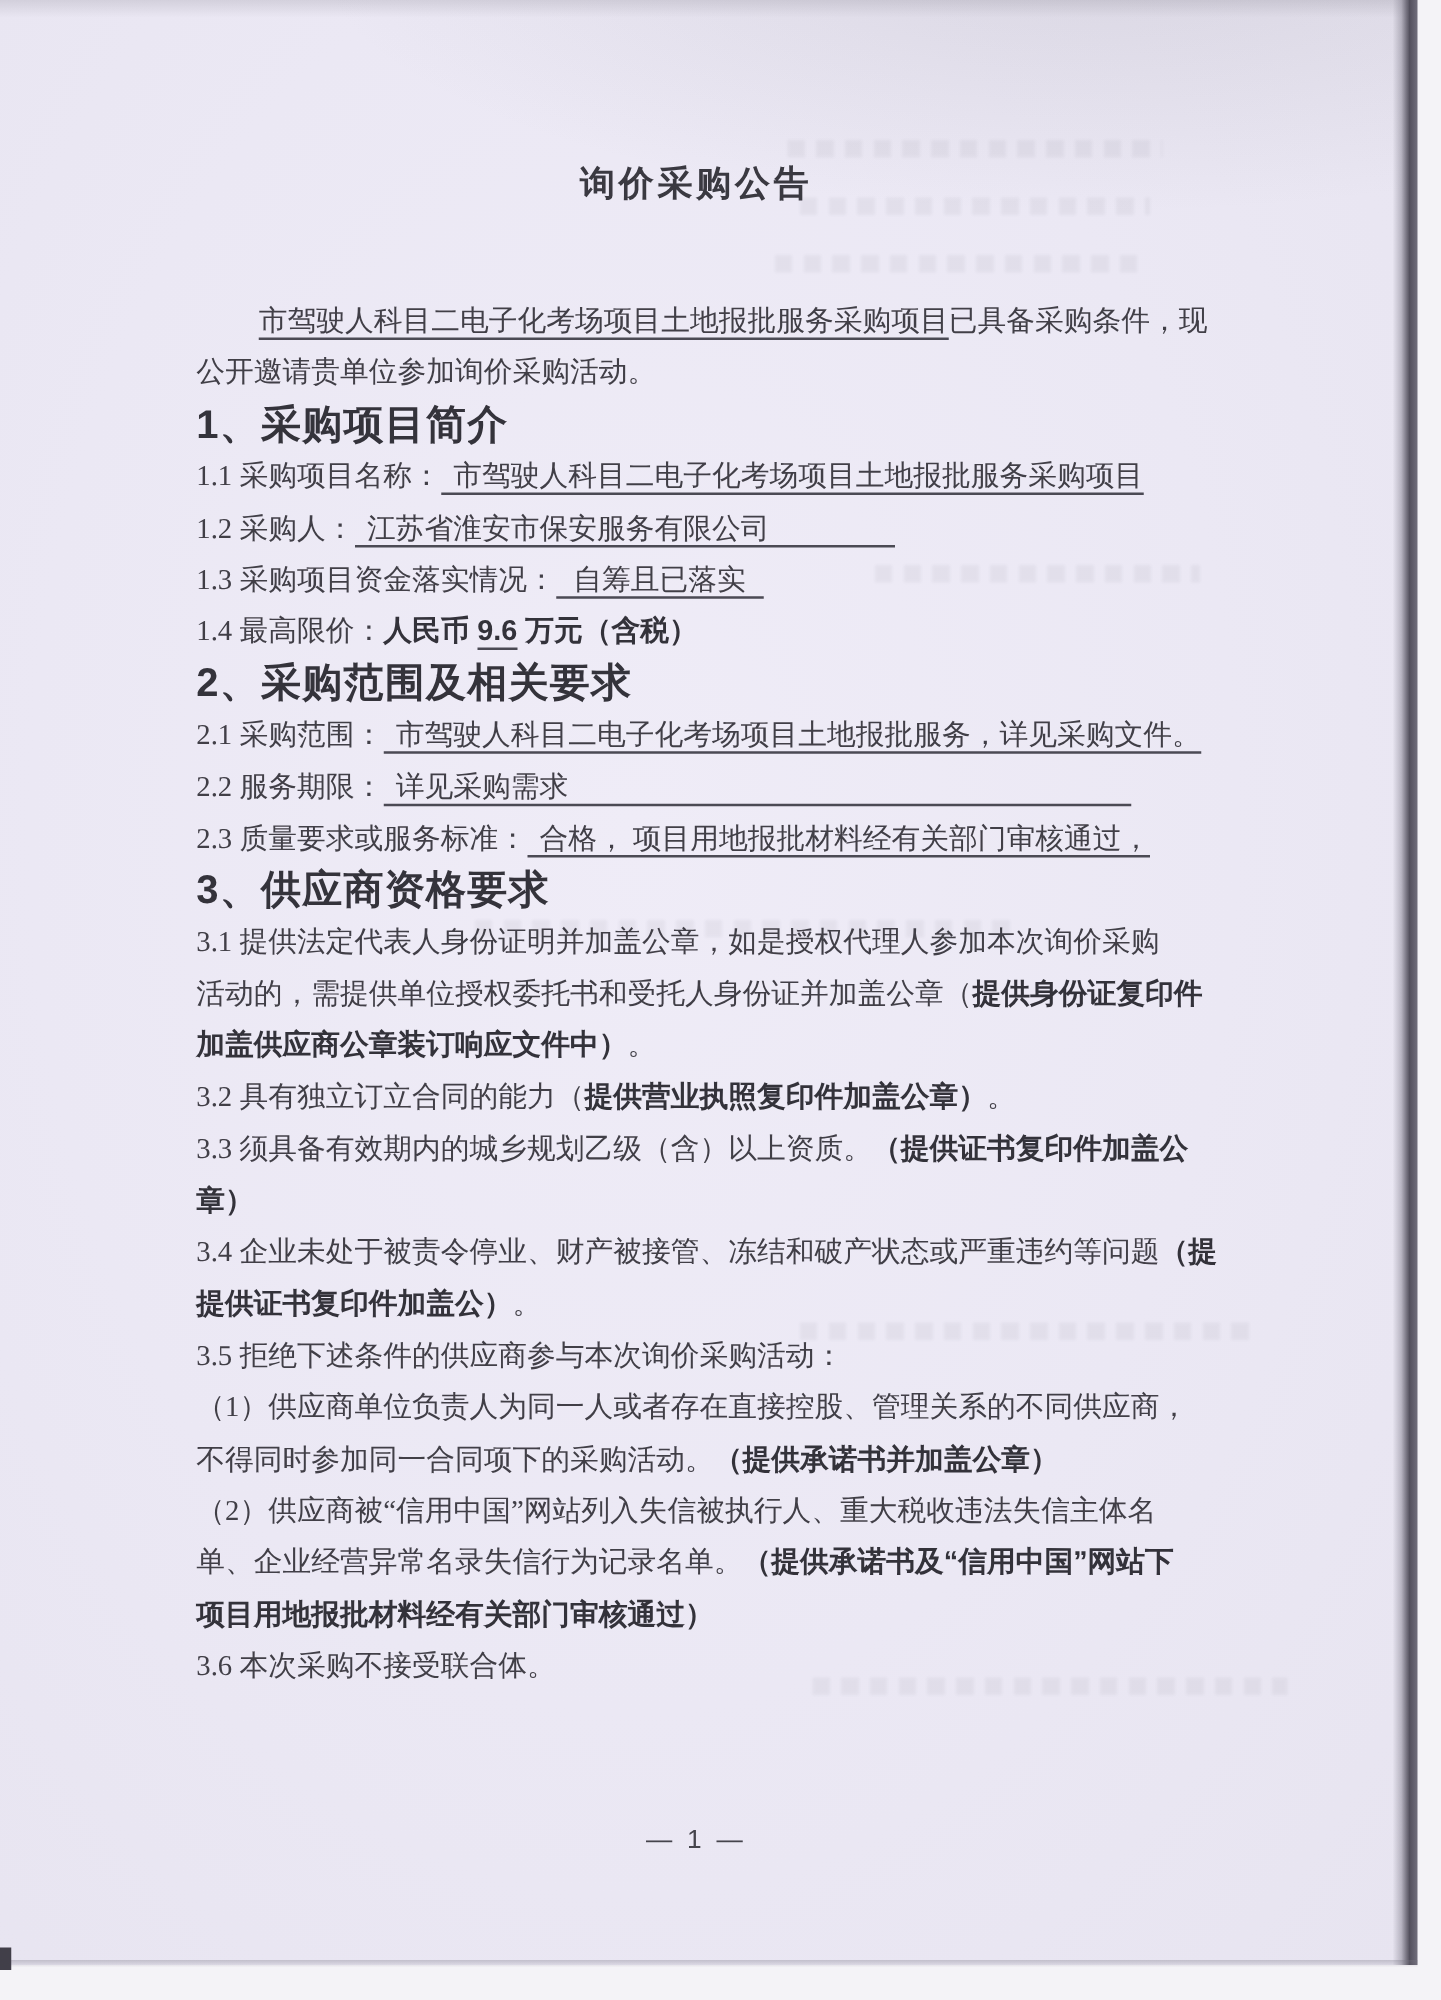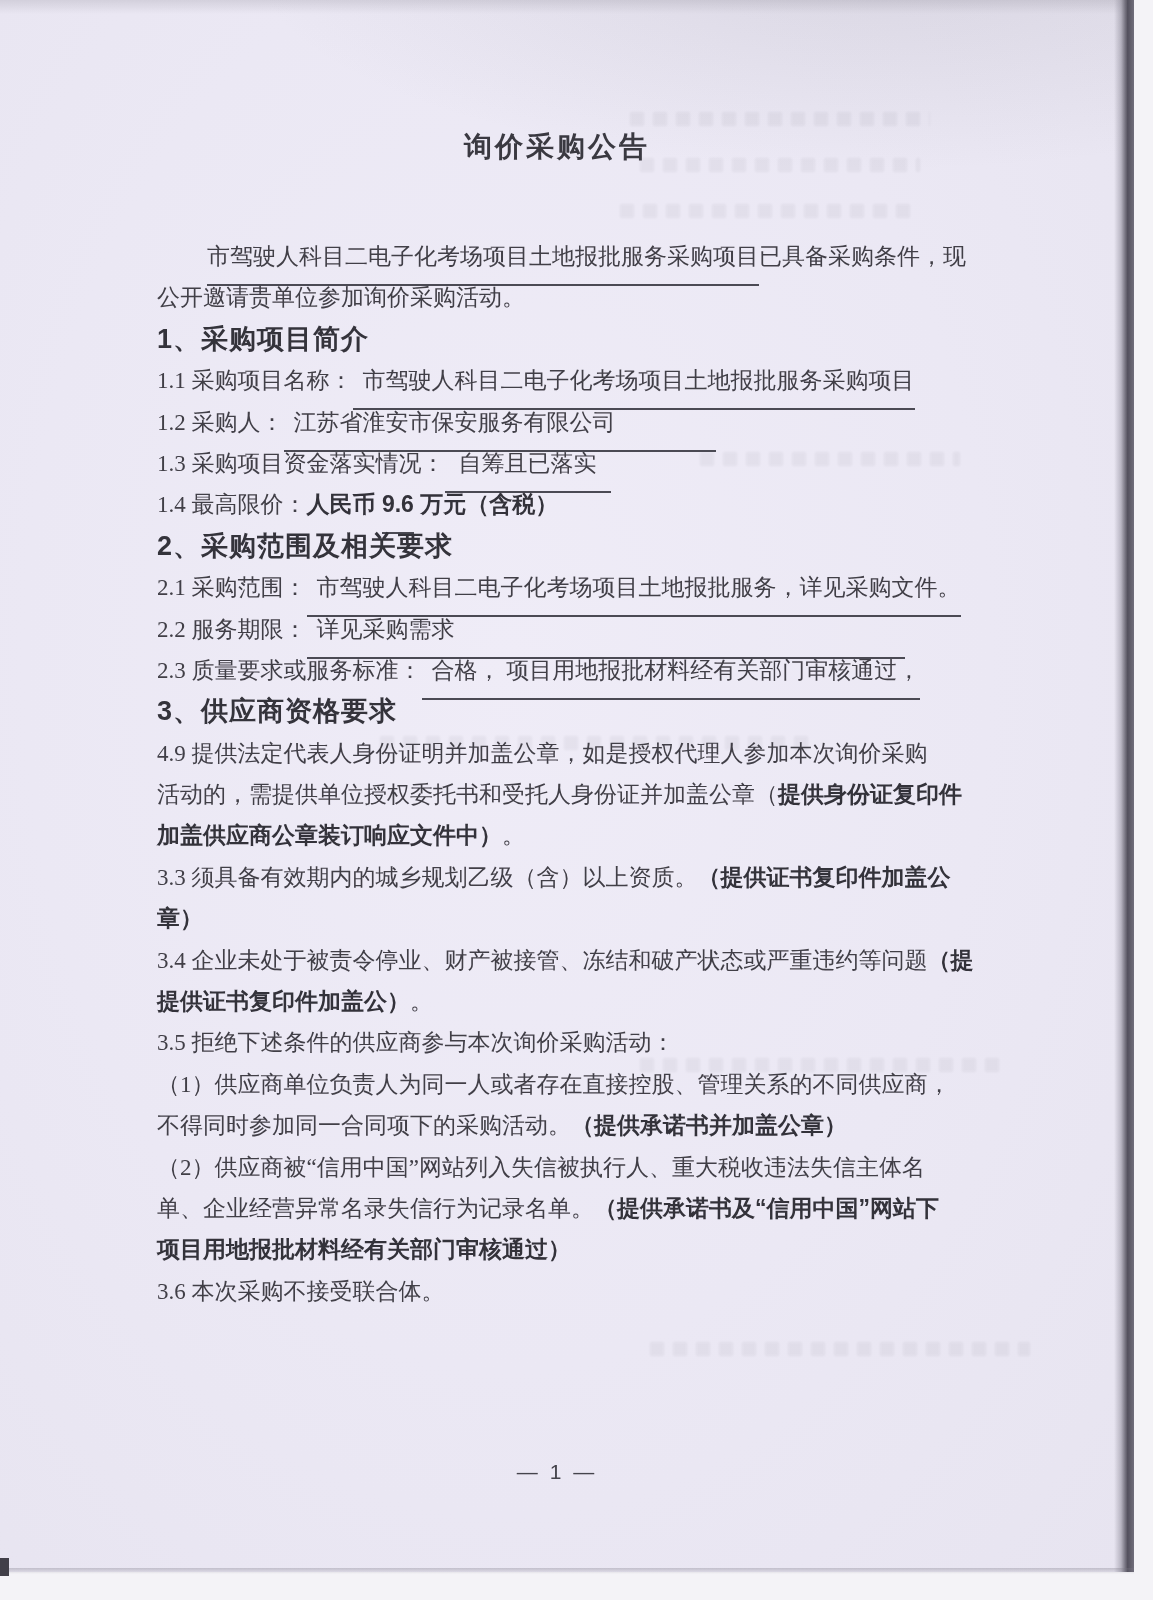--- a/index.html
+++ b/index.html
@@ -32,26 +32,26 @@
     font-size:28px;letter-spacing:3px;color:#3a3941;
   }
   .content{
     position:absolute;left:157px;top:236px;width:860px;
     color:#413f47;font-size:23px;
   }
   .line{height:41.4px;line-height:41.4px;white-space:nowrap;}
   .ind{padding-left:50px;}
   .h{
     font-family:"Liberation Sans","DejaVu Sans",sans-serif;font-weight:700;
-    font-size:27px;color:#34333b;letter-spacing:1px;
+    font-size:32px;color:#34333b;letter-spacing:1px;
   }
   .b{
     font-family:"Liberation Sans","DejaVu Sans",sans-serif;font-weight:700;color:#33323a;
   }
-  .u{border-bottom:2px solid #4b4a54;padding-bottom:15px;}
+  .u{border-bottom:2px solid #4b4a54;padding-bottom:1px;}
   .pl10{padding-left:10px;}
   .pl14{padding-left:14px;}
   .pr14{padding-right:14px;}
   .pr20{padding-right:20px;}
   .pr100{padding-right:100px;}
   .pr450{padding-right:450px;}
   .pagenum{
     position:absolute;top:1460px;left:157px;width:800px;text-align:center;
     font-family:"Liberation Sans","DejaVu Sans",sans-serif;
     font-size:21px;color:#45444c;letter-spacing:3px;
@@ -85,23 +85,24 @@
   <div class="line h"><span>1、采购项目简介</span></div>
   <div class="line"><span>1.1 采购项目名称：</span><span class="u pl10">市驾驶人科目二电子化考场项目土地报批服务采购项目</span></div>
   <div class="line"><span>1.2 采购人：</span><span class="u pl10 pr100">江苏省淮安市保安服务有限公司</span></div>
   <div class="line"><span>1.3 采购项目资金落实情况：</span><span class="u pl14 pr14">自筹且已落实</span></div>
   <div class="line"><span>1.4 最高限价：</span><span class="b">人民币 </span><span class="b u">9.6</span><span class="b"> 万元（含税）</span></div>
   <div class="line h"><span>2、采购范围及相关要求</span></div>
   <div class="line"><span>2.1 采购范围：</span><span class="u pl10">市驾驶人科目二电子化考场项目土地报批服务，详见采购文件。</span></div>
   <div class="line"><span>2.2 服务期限：</span><span class="u pl10 pr450">详见采购需求</span></div>
   <div class="line"><span>2.3  质量要求或服务标准：</span><span class="u pl10">合格，  项目用地报批材料经有关部门审核通过，</span></div>
   <div class="line h"><span>3、供应商资格要求</span></div>
-  <div class="line"><span>4.9  提供法定代表人身份证明并加盖公章，如是授权代理人参加本次询价采购</span></div>
+  <div class="line"><span>3.1  提供法定代表人身份证明并加盖公章，如是授权代理人参加本次询价采购</span></div>
   <div class="line"><span>活动的，需提供单位授权委托书和受托人身份证并加盖公章（</span><span class="b">提供身份证复印件</span></div>
   <div class="line"><span class="b">加盖供应商公章装订响应文件中）</span><span>。</span></div>
+  <div class="line"><span>3.2 具有独立订立合同的能力（</span><span class="b">提供营业执照复印件加盖公章）</span><span>。</span></div>
   <div class="line"><span>3.3 须具备有效期内的城乡规划乙级（含）以上资质。</span><span class="b">（提供证书复印件加盖公</span></div>
   <div class="line"><span class="b">章）</span></div>
   <div class="line"><span>3.4 企业未处于被责令停业、财产被接管、冻结和破产状态或严重违约等问题</span><span class="b">（提</span></div>
   <div class="line"><span class="b">提供证书复印件加盖公）</span><span>。</span></div>
   <div class="line"><span>3.5 拒绝下述条件的供应商参与本次询价采购活动：</span></div>
   <div class="line"><span>（1）供应商单位负责人为同一人或者存在直接控股、管理关系的不同供应商，</span></div>
   <div class="line"><span>不得同时参加同一合同项下的采购活动。</span><span class="b">（提供承诺书并加盖公章）</span></div>
   <div class="line"><span>（2）供应商被“信用中国”网站列入失信被执行人、重大税收违法失信主体名</span></div>
   <div class="line"><span>单、企业经营异常名录失信行为记录名单。</span><span class="b">（提供承诺书及“信用中国”网站下</span></div>
   <div class="line"><span class="b">项目用地报批材料经有关部门审核通过）</span></div>

